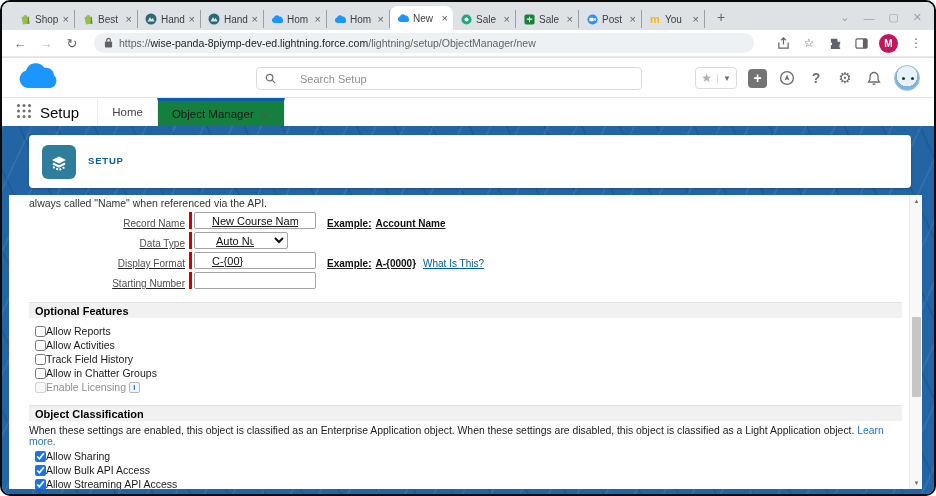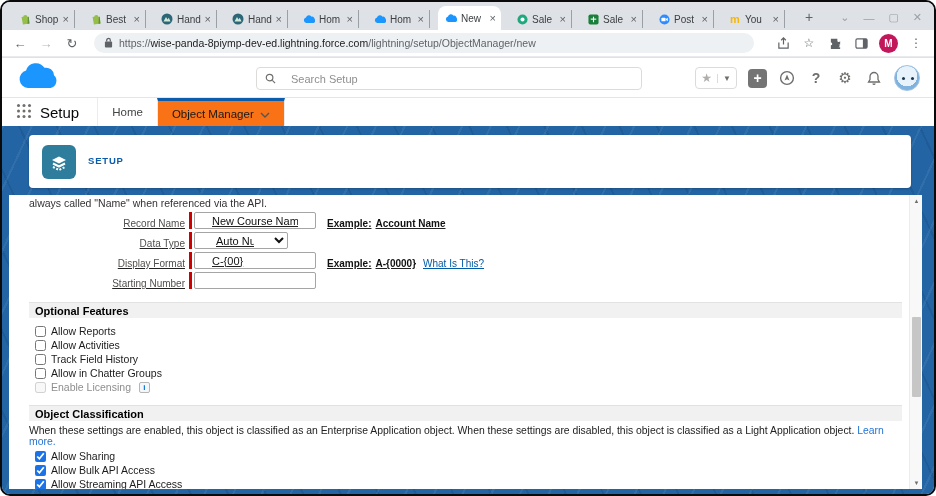--- a/index.html
+++ b/index.html
@@ -5,21 +5,21 @@
   * { box-sizing: border-box; margin: 0; padding: 0; }
   html,body { background:#fff; }
   body { font-family:"Liberation Sans", sans-serif; }
   .screen{
     position:relative; width:936px; height:496px; overflow:hidden;
     border:2px solid #0a0a0a; border-radius:10px; background:#dee1e6;
   }
 
   
   .tabstrip{ position:absolute; top:0; left:0; right:0; height:28px; background:#dee1e6;
-    display:flex; align-items:flex-end; padding-left:10px;gap:8px; }
+    display:flex; align-items:flex-end; padding-left:10px; }
   .tab{ position:relative; width:63px; height:24px; display:flex; align-items:center; gap:4px;
     padding:0 5px 0 7px; font-size:10px; color:#3c4043; cursor:default; }
   .tab:not(.active){ border-right:1px solid #9aa0a6; margin-bottom:2px; height:18px; }
   .tab.active{ background:#fff; border-radius:8px 8px 0 0; height:24px; border-right:none; }
   .tab .tlabel{ flex:1; overflow:hidden; white-space:nowrap; }
   .tab .tclose{ font-size:11px; color:#5f6368; line-height:1; }
   .fav{ width:12px; height:12px; flex:0 0 12px; display:inline-flex; align-items:center; justify-content:center; }
   .fav svg{ display:block; }
   .fav-m{ color:#f6b70c; font-weight:bold; font-size:11px; line-height:12px; }
   .newtab{ width:20px; height:20px; margin:0 0 3px 6px; display:flex; align-items:center; justify-content:center;
@@ -40,40 +40,40 @@
   .toolbar-right{ display:flex; align-items:center; gap:10px; margin-left:auto; padding-right:2px; }
   .tool-ic{ width:16px; height:16px; display:flex; align-items:center; justify-content:center; color:#5f6368; font-size:12px; }
   .avatar-m{ width:19px; height:19px; border-radius:50%; background:#c2185b; color:#fff;
     display:flex; align-items:center; justify-content:center; font-size:10px; font-weight:bold; }
 
   
   .sf-header{ position:absolute; top:56px; left:0; right:0; height:40px; background:#fff;
     display:flex; align-items:center; border-bottom:1px solid #e5e5e5; }
   .sf-logo{ margin-left:12px; width:52px; }
   .sf-search{ position:absolute; left:254px; top:9px; width:386px; height:23px;
-    border:1px solid #dddbda; border-radius:4px; background:#fff; display:flex; align-items:center; padding:0 8px; gap:15px; }
+    border:1px solid #dddbda; border-radius:4px; background:#fff; display:flex; align-items:center; padding:0 8px; gap:24px; }
   .sf-search .ph{ color:#8f8f8f; font-size:11px; }
   .sf-right{ position:absolute; right:14px; top:7px; display:flex; align-items:center; gap:11px; }
   .favgroup{ display:flex; border:1px solid #dddbda; border-radius:4px; height:22px; align-items:center; }
   .favgroup .cell{ padding:0 5px; color:#b0adab; font-size:12px; }
   .favgroup .cell+.cell{ border-left:1px solid #dddbda; font-size:8px; color:#706e6b; }
   .plus-sq{ width:19px; height:19px; background:#747474; border-radius:4px; color:#fff;
     display:flex; align-items:center; justify-content:center; font-size:14px; font-weight:bold; }
   .hdr-ic{ color:#706e6b; font-size:14px; display:flex; align-items:center; justify-content:center; width:18px; height:18px; }
   .astro{ width:26px; height:26px; border-radius:50%; background:radial-gradient(circle at 50% 42%, #e8f2fb 55%, #7fb2dd 56%);
     border:1px solid #9ec2e2; position:relative; }
   .astro:before{ content:""; position:absolute; left:7px; top:11px; width:3px; height:3px; border-radius:50%; background:#1a3550; box-shadow:9px 0 0 #1a3550; }
 
   
   .setup-nav{ position:absolute; top:96px; left:0; right:0; height:28px; background:#fff; display:flex; align-items:stretch; }
   .waffle{ margin:5px 8px 0 14px; }
   .setup-title{ font-size:15px; color:#080707; align-self:center; margin-right:18px; }
   .nav-tab{ display:flex; align-items:center; gap:6px; padding:0 14px; font-size:11.5px; color:#444;
     border-left:1px solid #ececec; }
-  .nav-tab.active{ background:#f97316; border-top:3px solid #0b5cab; border-right:1px solid #ececec; color:#181818; }
+  .nav-tab.active{ background:#15803d; border-top:3px solid #0b5cab; border-right:1px solid #ececec; color:#181818; }
 
   
   .band{ position:absolute; top:124px; left:0; right:0; bottom:0; background-color:#2264a4;
     background-image:
       repeating-linear-gradient(115deg, rgba(255,255,255,0.07) 0 2px, transparent 2px 26px),
       repeating-linear-gradient(65deg, rgba(10,40,80,0.15) 0 2px, transparent 2px 34px); }
   .page-card{ position:absolute; left:27px; top:9px; width:882px; height:53px; background:#fff;
     border-radius:4px; display:flex; align-items:center; padding-left:13px; box-shadow:0 1px 2px rgba(0,0,0,0.2); }
   .obj-icon{ width:34px; height:34px; border-radius:6px; background:#2e7d9c; display:flex; align-items:center; justify-content:center; }
   .ph-text{ margin-left:12px; }
@@ -91,21 +91,21 @@
     padding:0 17px; font-family:"Liberation Sans",sans-serif; color:#111; }
   select.tin{ width:94px; background:#fff; }
   .example{ margin-left:11px; font-size:10px; font-weight:bold; color:#111; }
   .example .exv{ margin-left:4px; }
   .whatlink{ margin-left:7px; font-size:10px; color:#015ba7; text-decoration:underline; cursor:pointer; }
   .mt-g1{ margin-top:1px; }
   .secbar{ margin-top:13px; background:#f1f1f1; border-top:1px solid #e2e2e2; height:16px;
     display:flex; align-items:center; padding-left:6px; font-size:11px; font-weight:bold; color:#000;
     width:873px; margin-left:0; }
   .cbxlist{ margin-top:6px; }
-  .cbxrow{ display:flex; align-items:center; gap:5px; height:14px; margin-bottom:0; }
+  .cbxrow{ display:flex; align-items:center; height:14px; margin-bottom:0; }
   .cbxrow input{ width:11px; height:11px; accent-color:#1a73e8; margin-left:6px; }
   .cbxrow .cl{ font-size:10.5px; color:#1c1c1c; }
   .cbxrow.dis .cl{ color:#8e8e8e; }
   .info-ic{ width:11px; height:11px; border:1px solid #b5b5b5; border-radius:2px; background:#f4f6f9;
     color:#0070d2; font-size:8px; font-weight:bold; display:inline-flex; align-items:center; justify-content:center; margin-left:3px; }
   .classif-desc{ margin-top:4px; font-size:10.4px; color:#222; }
   .classif-desc .lm{ color:#2574d4; cursor:pointer; }
 
   
   .vscroll{ position:absolute; top:0; right:0; width:13px; height:100%; background:#f8f8f8; border-left:1px solid #ededed; }

